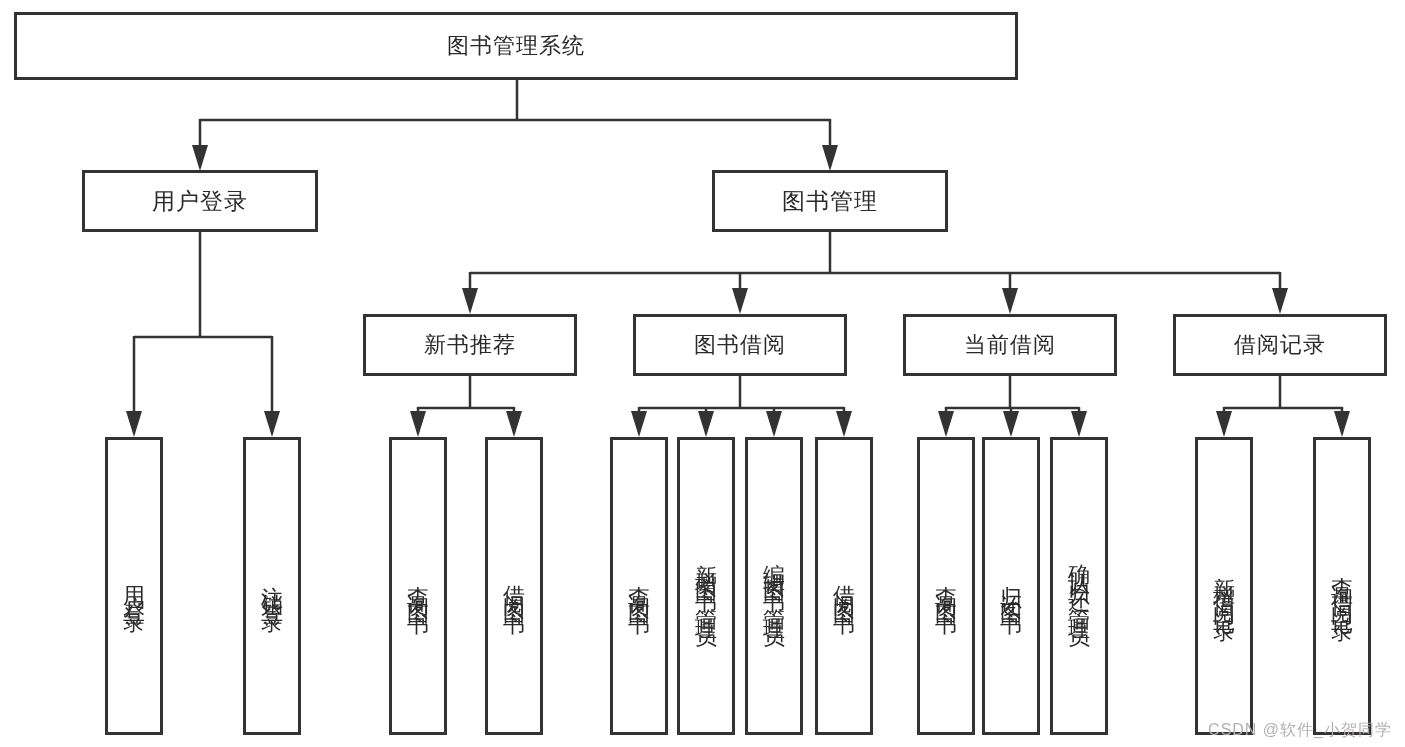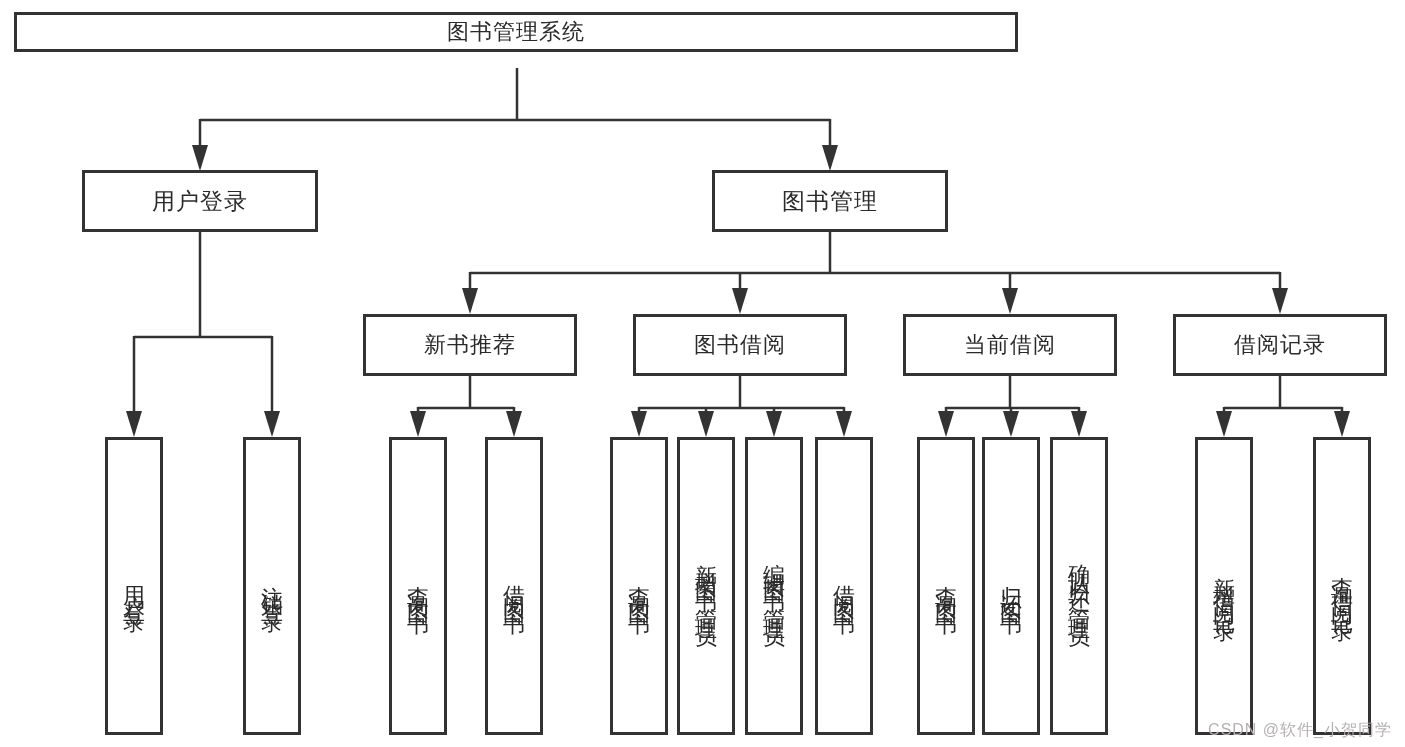--- a/index.html
+++ b/index.html
@@ -20,21 +20,21 @@
   .node{
     position:absolute;
     background:var(--bg);
     border:3px solid var(--line);
     display:flex;align-items:center;justify-content:center;
     z-index:2;
     font-size:22px;
     letter-spacing:1px;
     color:var(--text);
   }
-  .node.root{left:14px;top:12px;width:1004px;height:40px;}
+  .node.root{left:14px;top:12px;width:1004px;height:68px;}
   .node.lvl2{top:170px;width:236px;height:62px;font-size:23px;}
   .node.lvl2.n-user{left:82px;}
   .node.lvl2.n-mgmt{left:712px;}
   .node.lvl3{top:314px;width:214px;height:62px;}
   .node.lvl3.n-l3-0{left:363px;}
   .node.lvl3.n-l3-1{left:633px;}
   .node.lvl3.n-l3-2{left:903px;}
   .node.lvl3.n-l3-3{left:1173px;}
   .node.leaf{top:437px;width:58px;height:298px;}
   .leaf .vtext{

